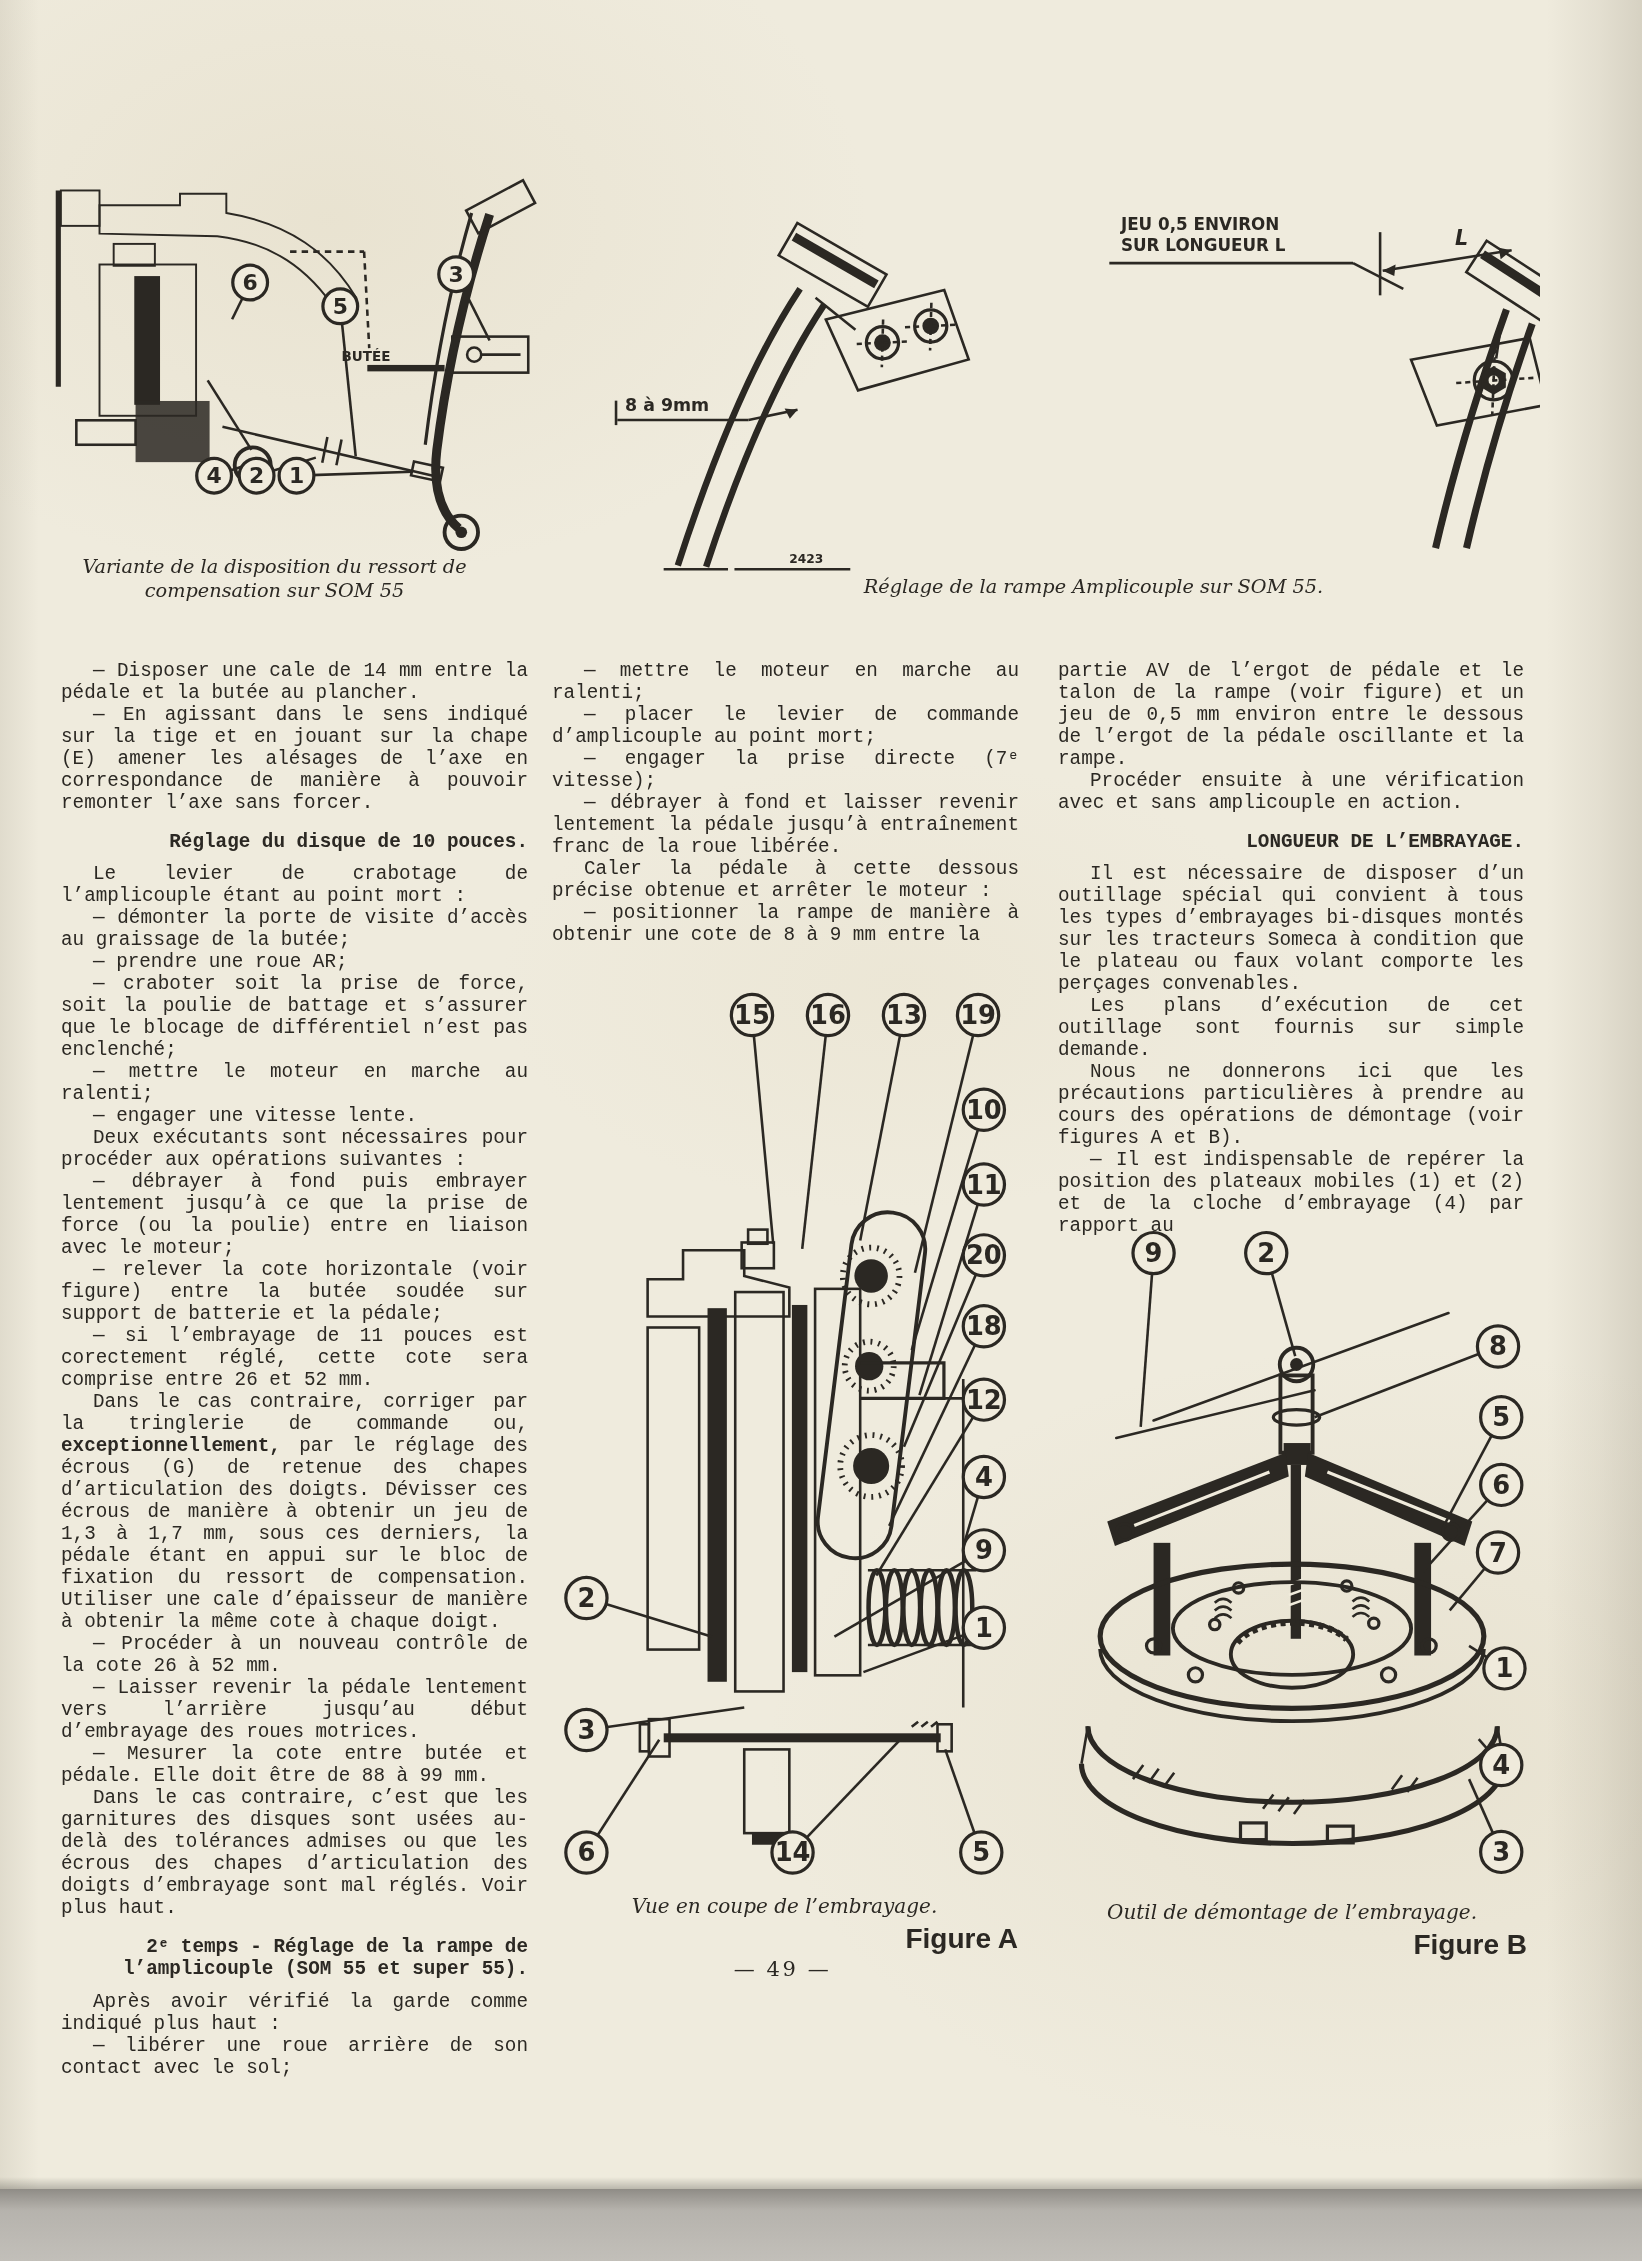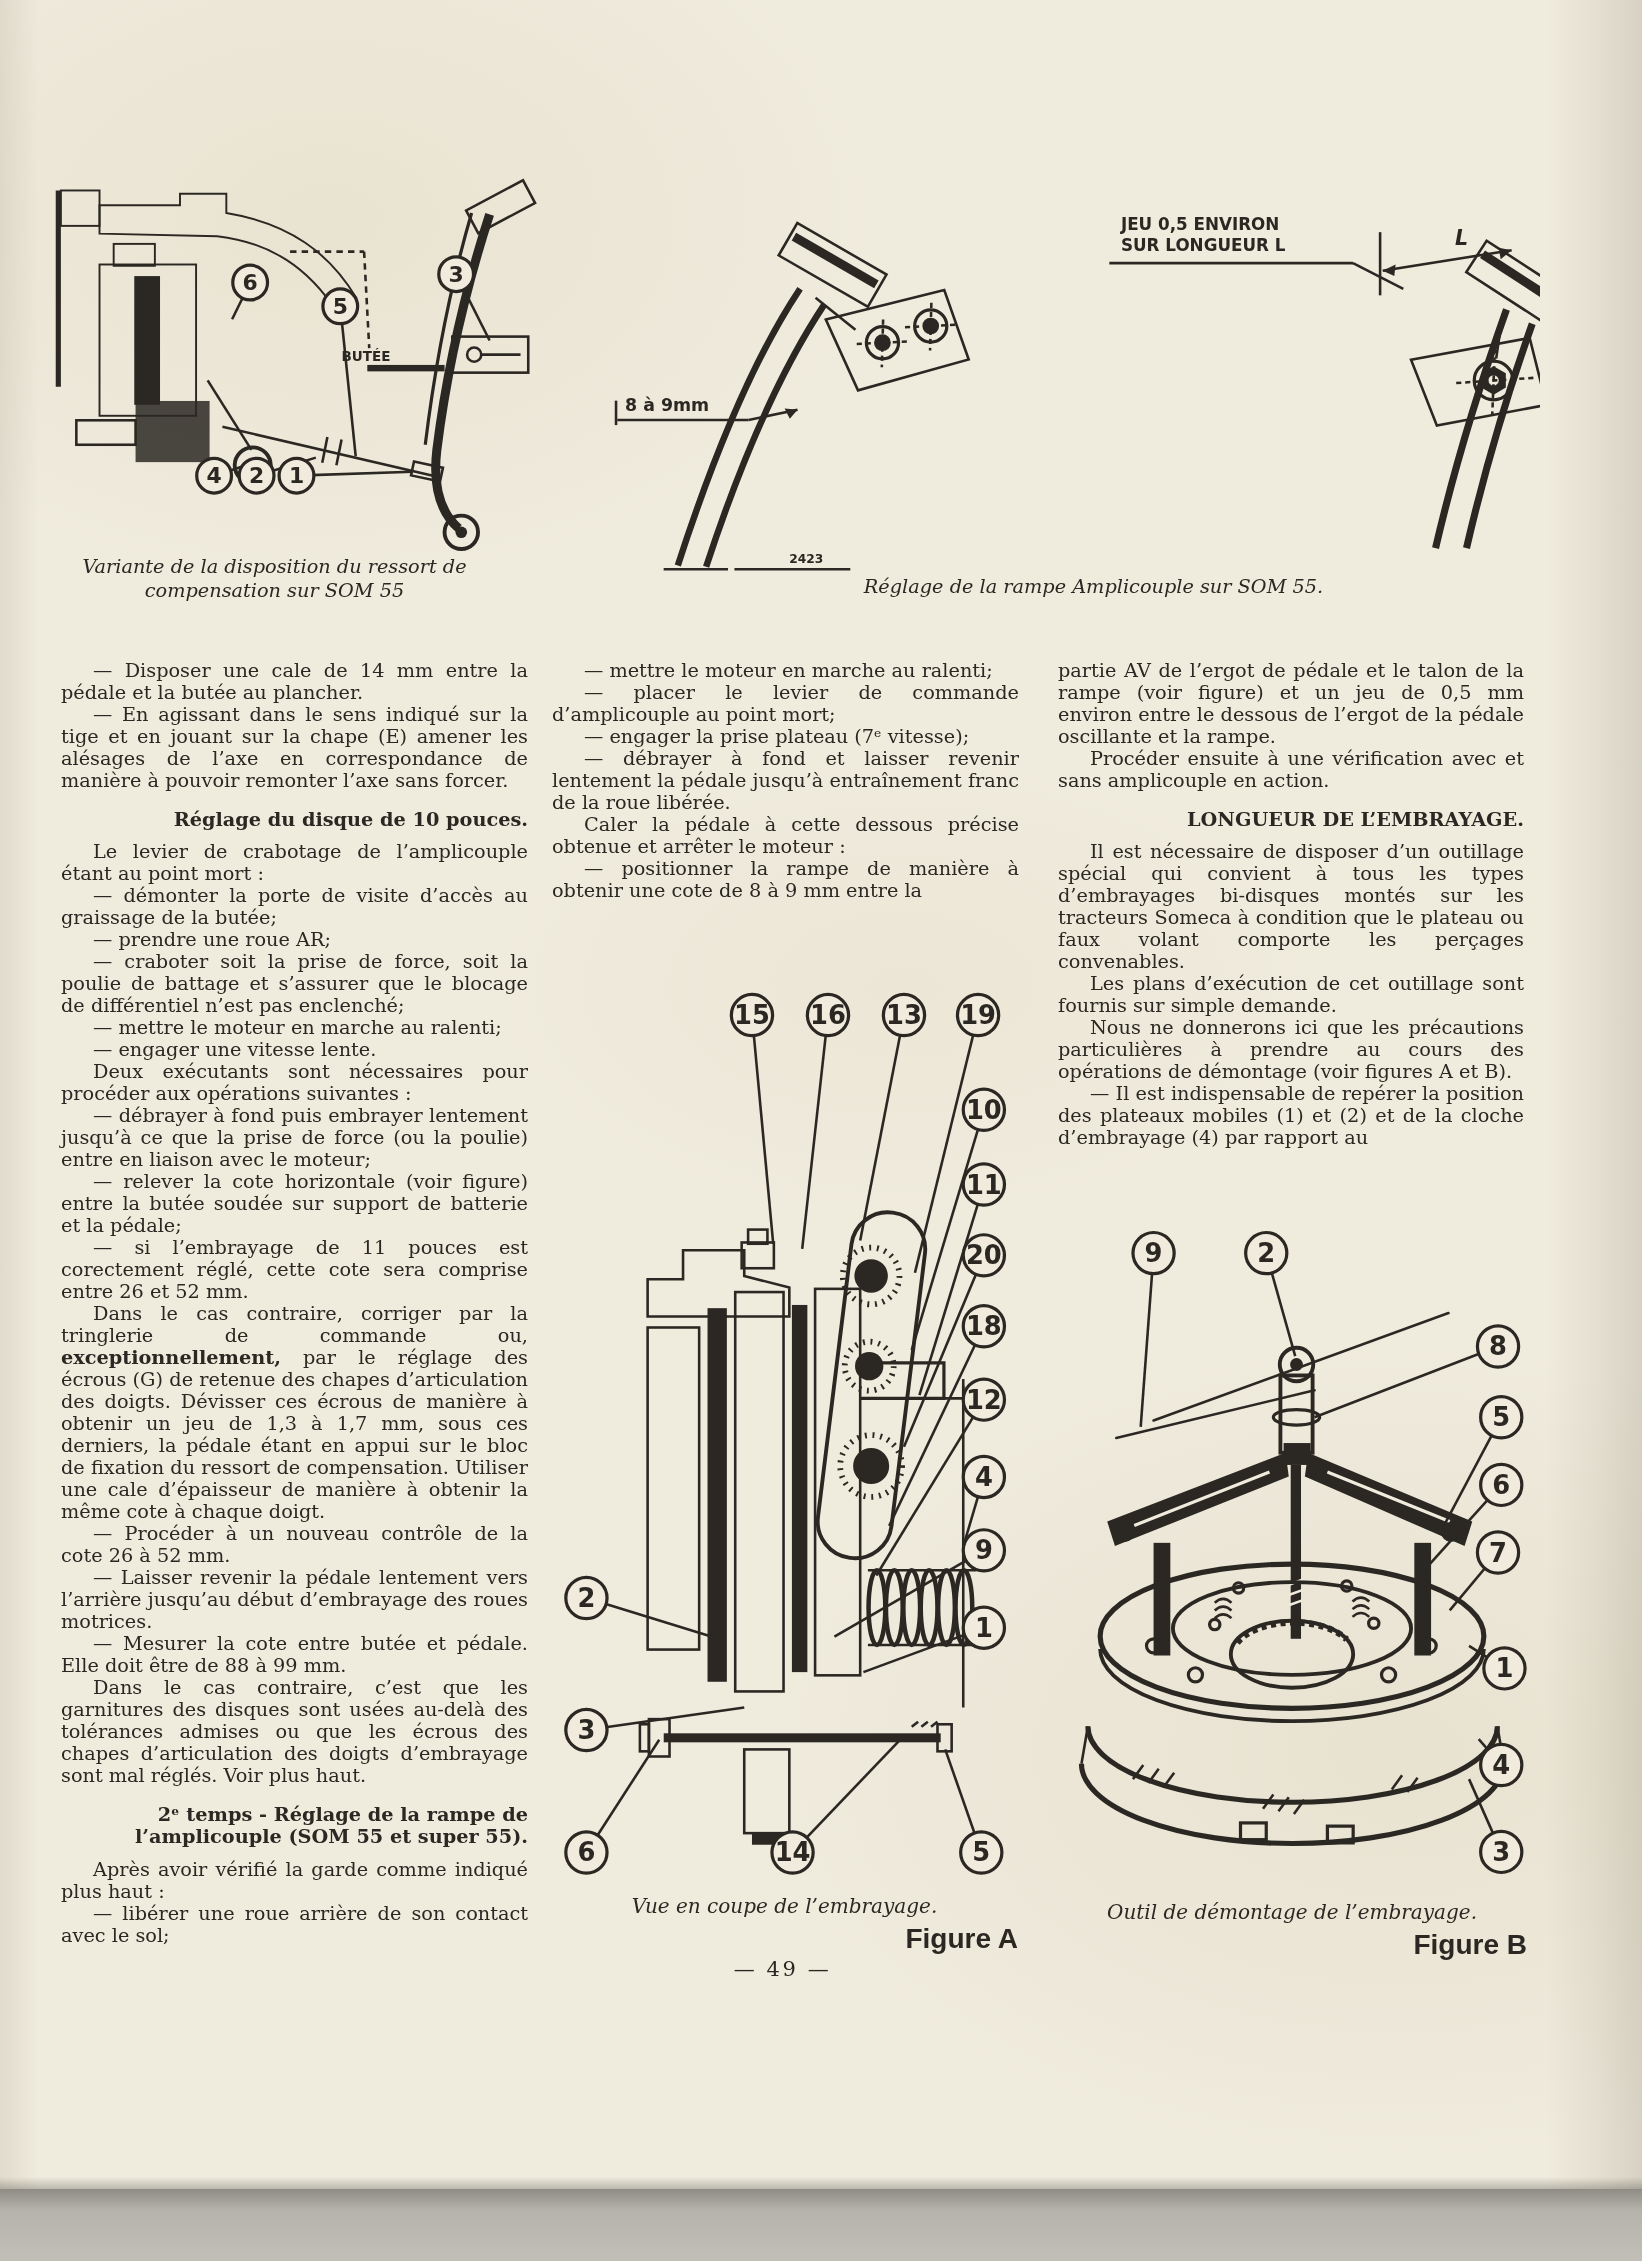--- a/index.html
+++ b/index.html
@@ -17,21 +17,21 @@
   .edge-left { position:absolute; top:0; left:0; width:39px; height:2189px;
     background:linear-gradient(to right, rgba(90,80,60,0.10), rgba(0,0,0,0)); }
   .scan-bottom { position:absolute; left:0; top:2189px; width:1643px; height:72px;
     background:linear-gradient(to bottom, #8f8c86, #b6b3ad 30%, #c2bfb9); }
   .paper-shadow { position:absolute; left:0; top:2177px; width:1643px; height:11.6px;
     background:linear-gradient(to bottom, rgba(0,0,0,0), rgba(0,0,0,0.22)); }
 
   .abs { position:absolute; }
   .col { position:absolute; width:467px; font-family:"DejaVu Serif", "Liberation Serif", serif;
          font-size:19.3px; line-height:22px; text-align:justify; color:#2b2823; }
-  .col p { margin:0; text-indent:32px; }
+  .col p { margin:0; text-indent:32px;font-family:Liberation Mono, monospace; }
   .col p.c { text-indent:0; }
   .col p.h { text-indent:0; font-weight:bold; margin:17px 0 10.3px; text-align:right; }
 
   .caption { font-family:"DejaVu Serif", "Liberation Serif", serif; font-style:italic;
              font-size:19.3px; line-height:24px; color:#2b2823; text-align:center; }
   .figlabel { font-family:Liberation Sans, sans-serif; font-weight:bold;
               font-size:28px; color:#2b2823; text-align:right; margin-top:5.2px; }
   .pagenum { position:absolute; left:0; top:1957px; width:1565px; text-align:center;
              font-family:"DejaVu Serif", serif; font-size:21px; color:#2b2823; letter-spacing:2.6px; }
 
@@ -204,21 +204,21 @@
         <p class="d">— Laisser revenir la pédale lentement vers l’arrière jusqu’au début d’embrayage des roues motrices.</p>
         <p class="d">— Mesurer la cote entre butée et pédale. Elle doit être de 88 à 99 mm.</p>
         <p class="p">Dans le cas contraire, c’est que les garnitures des disques sont usées au-delà des tolérances admises ou que les écrous des chapes d’articulation des doigts d’embrayage sont mal réglés. Voir plus haut.</p>
         <p class="h">2ᵉ temps - Réglage de la rampe de l’amplicouple (SOM 55 et super 55).</p>
         <p class="p">Après avoir vérifié la garde comme indiqué plus haut :</p>
         <p class="d">— libérer une roue arrière de son contact avec le sol;</p>
       </div>
     <div class="col" style="left:552px; top:660px;">
         <p class="d">— mettre le moteur en marche au ralenti;</p>
         <p class="d">— placer le levier de commande d’amplicouple au point mort;</p>
-        <p class="d">— engager la prise plateau (7ᵉ vitesse);</p>
+        <p class="d">— engager la prise directe (7ᵉ vitesse);</p>
         <p class="d">— débrayer à fond et laisser revenir lentement la pédale jusqu’à entraînement franc de la roue libérée.</p>
         <p class="p">Caler la pédale à cette dessous précise obtenue et arrêter le moteur :</p>
         <p class="d">— positionner la rampe de manière à obtenir une cote de 8 à 9 mm entre la</p>
       </div>
     <div class="col" style="left:1058px; top:660px; width:466px;">
         <p class="c">partie AV de l’ergot de pédale et le talon de la rampe (voir figure) et un jeu de 0,5 mm environ entre le dessous de l’ergot de la pédale oscillante et la rampe.</p>
         <p class="p">Procéder ensuite à une vérification avec et sans amplicouple en action.</p>
         <p class="h">LONGUEUR DE L’EMBRAYAGE.</p>
         <p class="p">Il est nécessaire de disposer d’un outillage spécial qui convient à tous les types d’embrayages bi-disques montés sur les tracteurs Someca à condition que le plateau ou faux volant comporte les perçages convenables.</p>
         <p class="p">Les plans d’exécution de cet outillage sont fournis sur simple demande.</p>

